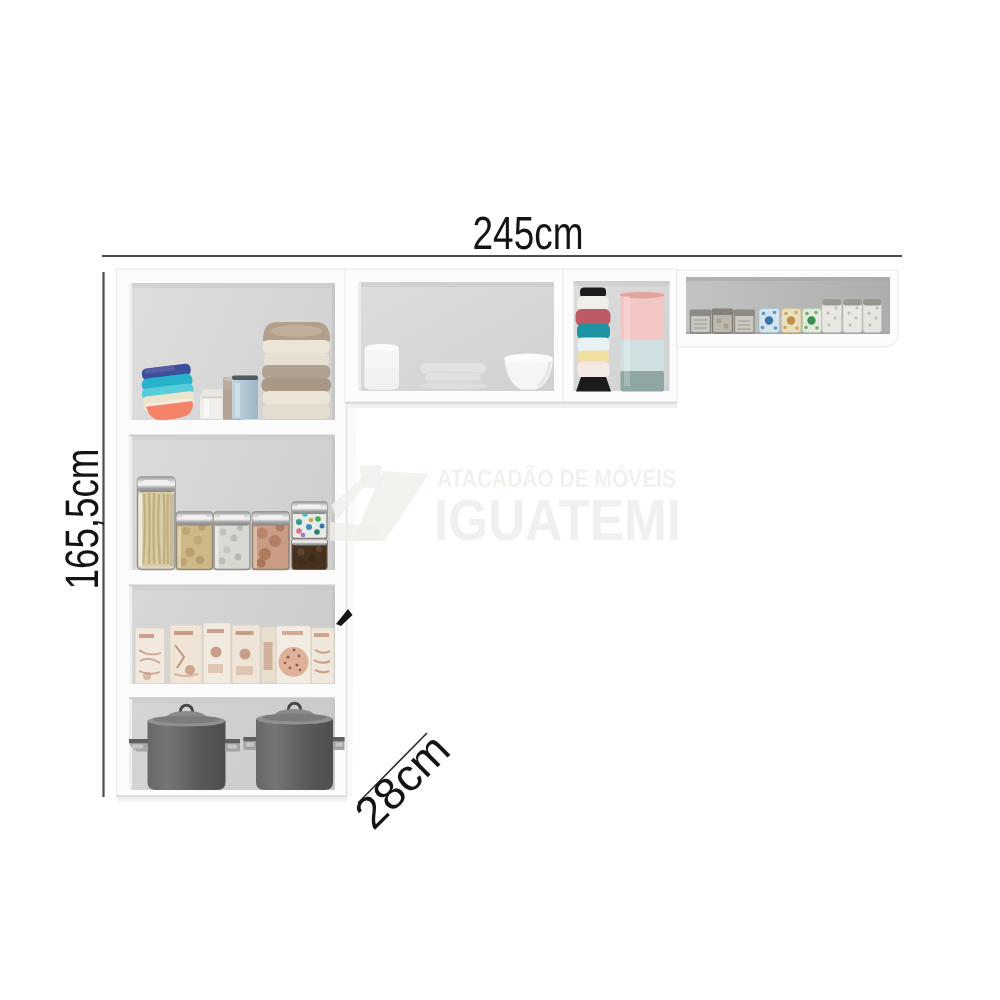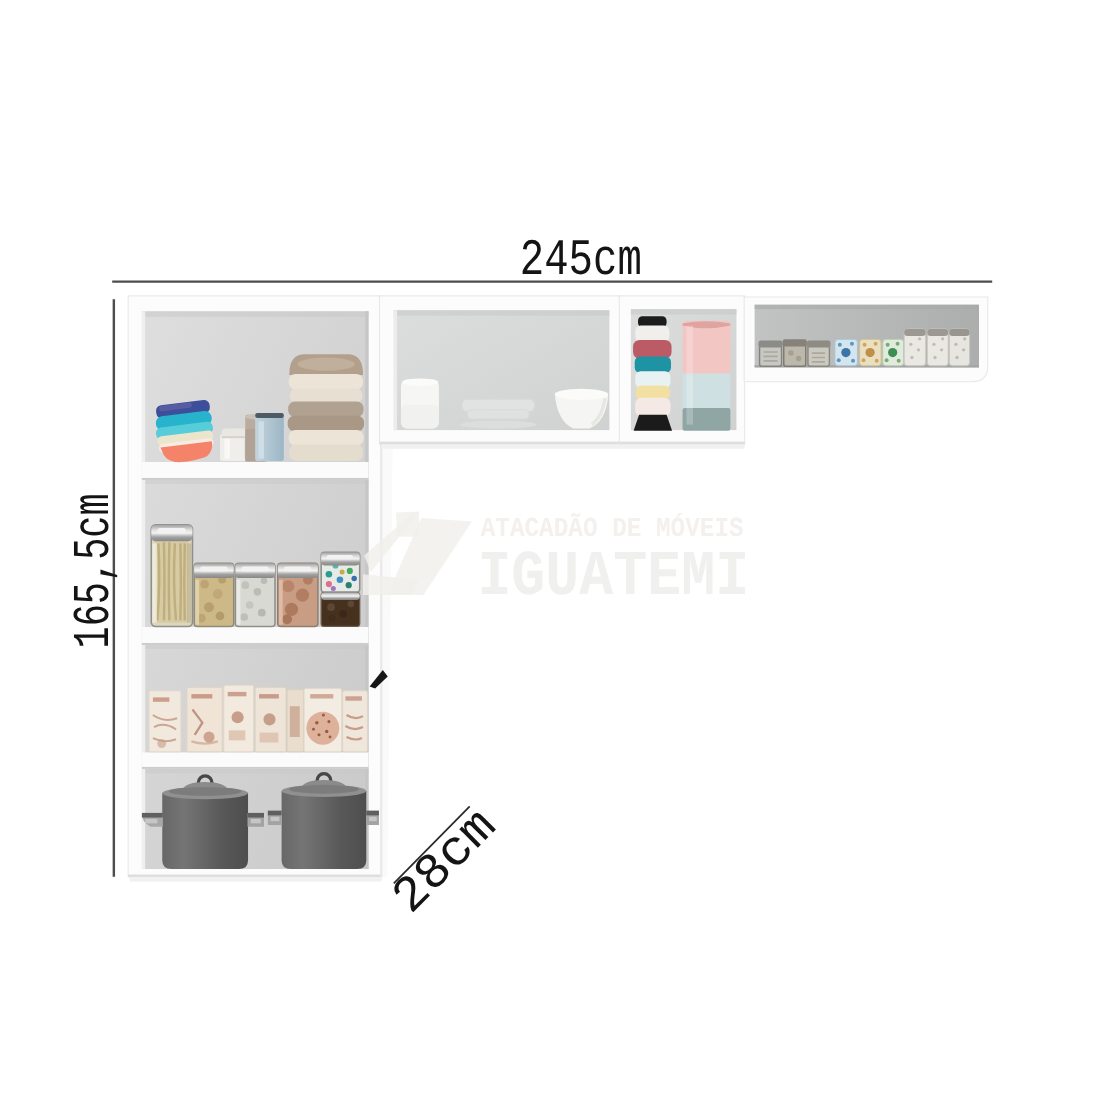--- a/index.html
+++ b/index.html
@@ -1,17 +1,17 @@
 <!DOCTYPE html>
 <html><head>
 <meta charset="utf-8">
 <style>
   html,body{margin:0;padding:0;background:#ffffff;}
   #stage{position:relative;width:1000px;height:868px;background:#ffffff;overflow:hidden;
-         font-family:Liberation Mono, monospace;}
+         font-family:Liberation Sans, sans-serif;}
   svg{display:block;} text{text-rendering:geometricPrecision;}
 </style>
 </head>
 <body>
 <div id="stage">
 <svg width="1000" height="1000" viewBox="0 0 1000 1000">
 <defs>
   <linearGradient id="gInt" x1="0" y1="0" x2="1" y2="1">
     <stop offset="0" stop-color="#dedede"></stop>
           <stop offset="1" stop-color="#c9c9c9"></stop>

